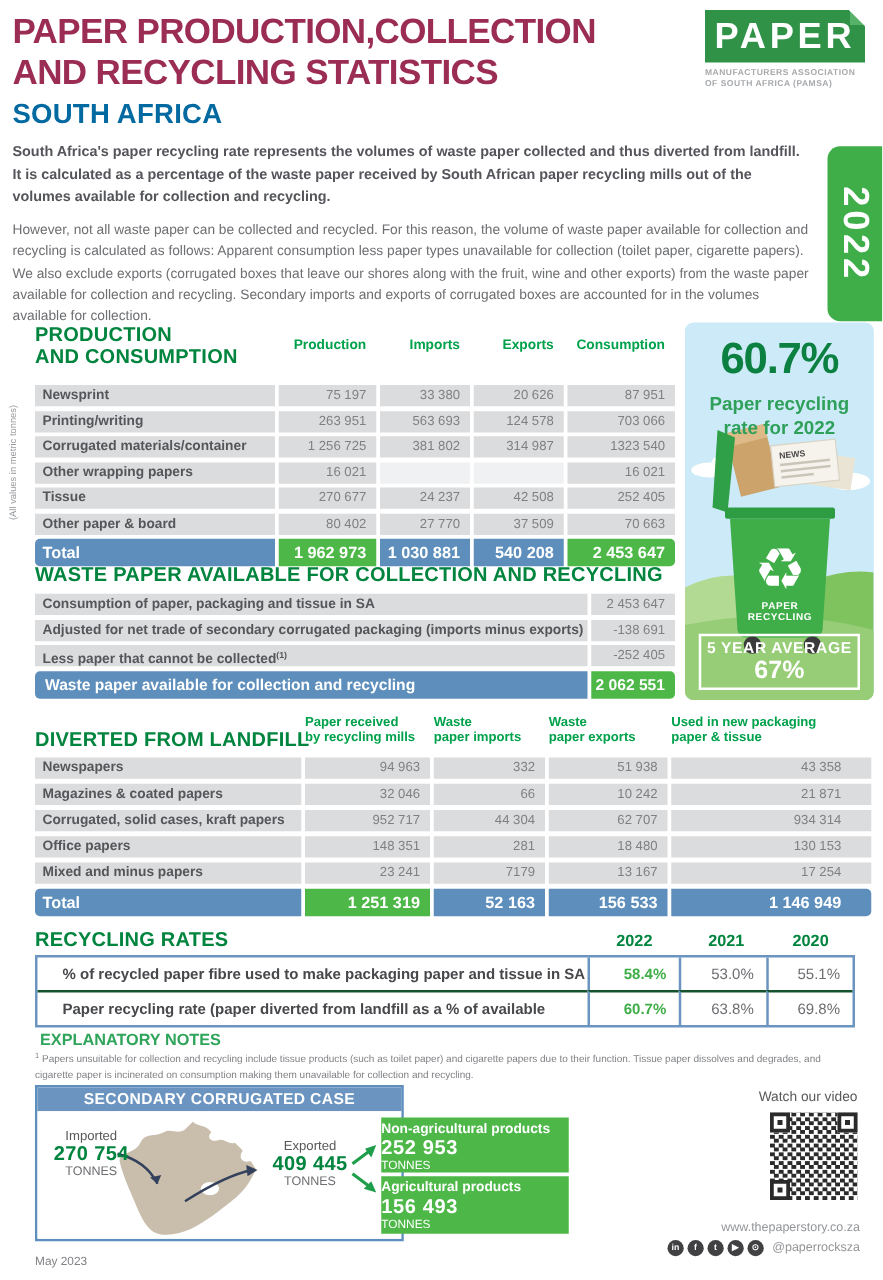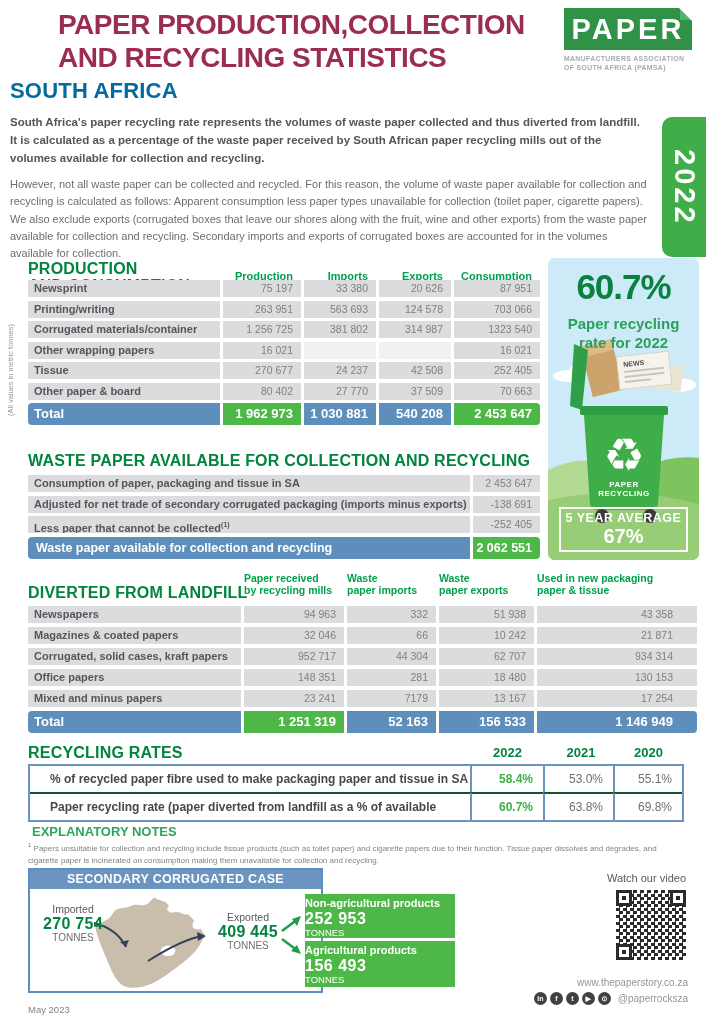--- a/index.html
+++ b/index.html
@@ -1,21 +1,21 @@
 <!DOCTYPE html>
 <html><head>
 <meta charset="utf-8">
 <style>
   html,body{margin:0;padding:0;background:#fff;}
   .page{position:relative;width:706px;height:1024px;background:#fff;overflow:hidden;
         font-family:"Liberation Sans",sans-serif;color:#58595B;}
   .abs{position:absolute;}
 
   
-  .title{left:10px;top:8px;font-size:28px;font-weight:800;color:#9B2D55;line-height:33px;letter-spacing:-0.5px;margin-left:48px;}
+  .title{left:10px;top:8px;font-size:28px;font-weight:800;color:#9B2D55;line-height:33px;letter-spacing:-0.5px;}
   .subtitle{left:10px;top:78px;font-size:22px;font-weight:800;color:#0369a1;letter-spacing:0.2px;}
   .logo{right:10px;top:8px;width:132px;}
   .logo-box{position:relative;width:128px;height:42px;background:#2F9247;display:flex;align-items:center;justify-content:center;}
   .logo-box .word{color:#fff;font-size:29px;font-weight:700;letter-spacing:3px;line-height:42px;}
   .logo-fold{position:absolute;top:0;right:0;width:0;height:0;border-top:13px solid #fff;border-left:13px solid transparent;}
   .logo-fold2{position:absolute;top:0;right:0;width:0;height:0;border-bottom:11px solid #56B169;border-right:11px solid transparent;margin:1px 1px 0 0;}
   .logo-org{margin-top:4px;font-size:6.8px;color:#A7A9AC;letter-spacing:0.4px;line-height:9px;font-weight:700;}
 
   
   .intro{left:10px;top:114px;width:640px;}
@@ -138,21 +138,21 @@
   <div class="abs side-note">(All values in metric tonnes)</div>
 
   <div class="abs g-row prod-cols" style="left:28px;top:270px;width:512px;">
     <span></span>
     <span class="col-head">Production</span>
     <span class="col-head">Imports</span>
     <span class="col-head">Exports</span>
     <span class="col-head">Consumption</span>
   </div>
 
-  <div class="abs" style="left:28px;top:280px;width:512px;">
+  <div class="abs" style="left:28px;top:308px;width:512px;">
     <div class="g-row prod-cols">
       <span class="cell lbl">Newsprint</span>
       <span class="cell">75 197</span>
       <span class="cell">33 380</span>
       <span class="cell">20 626</span>
       <span class="cell">87 951</span>
     </div>
     <div class="g-row prod-cols">
       <span class="cell lbl">Printing/writing</span>
       <span class="cell">263 951</span>

